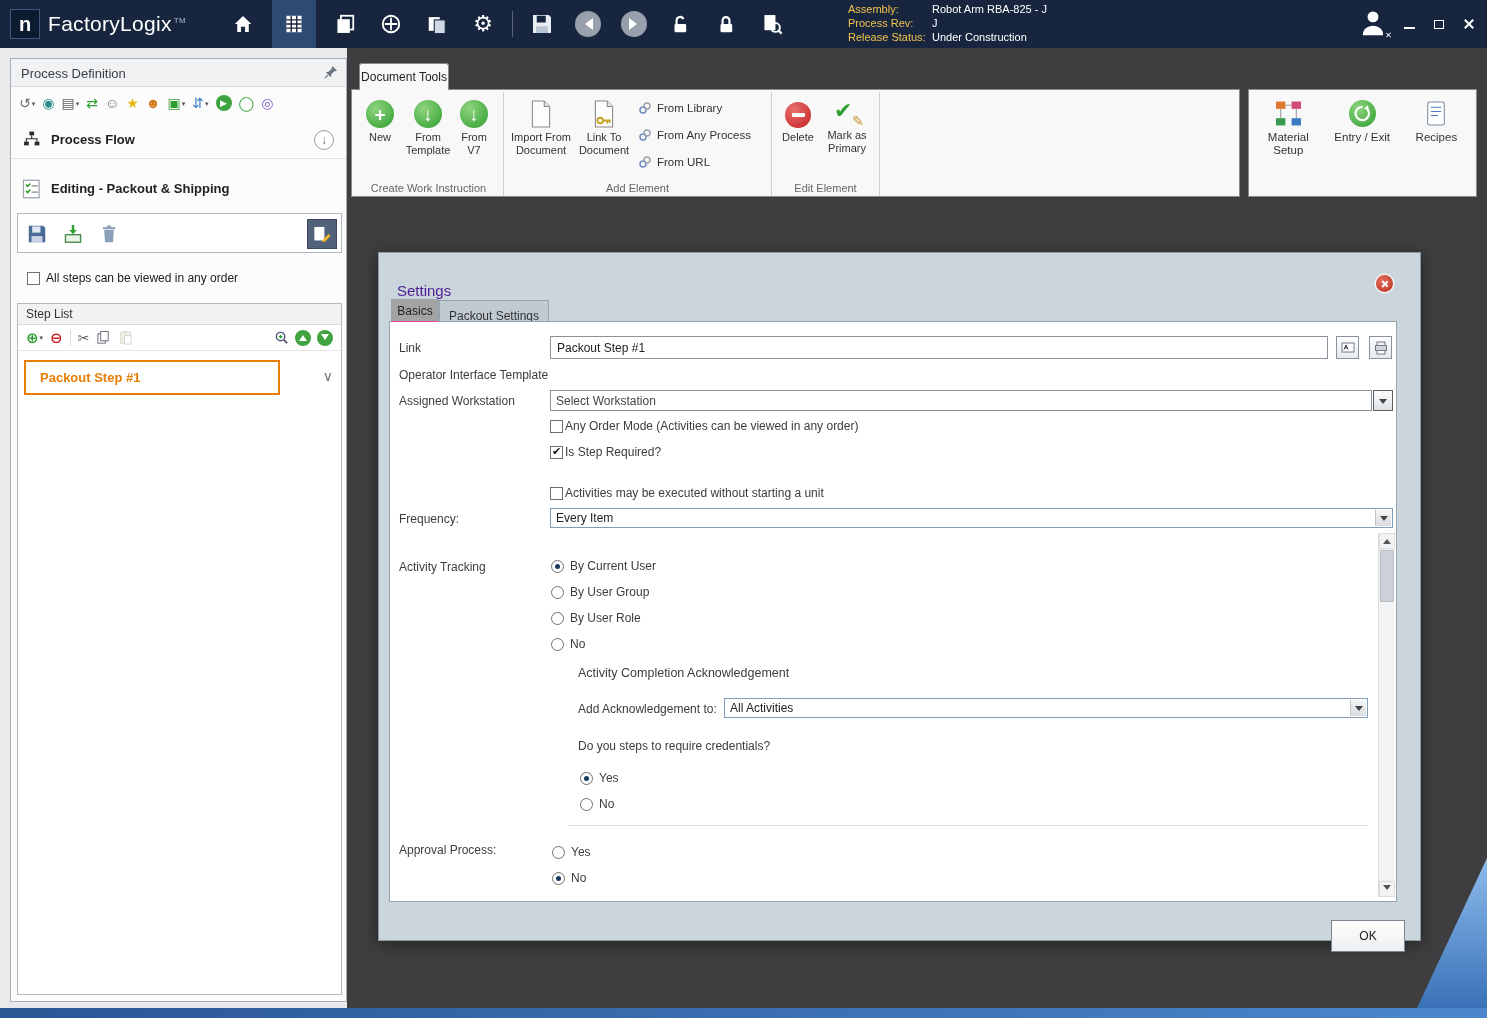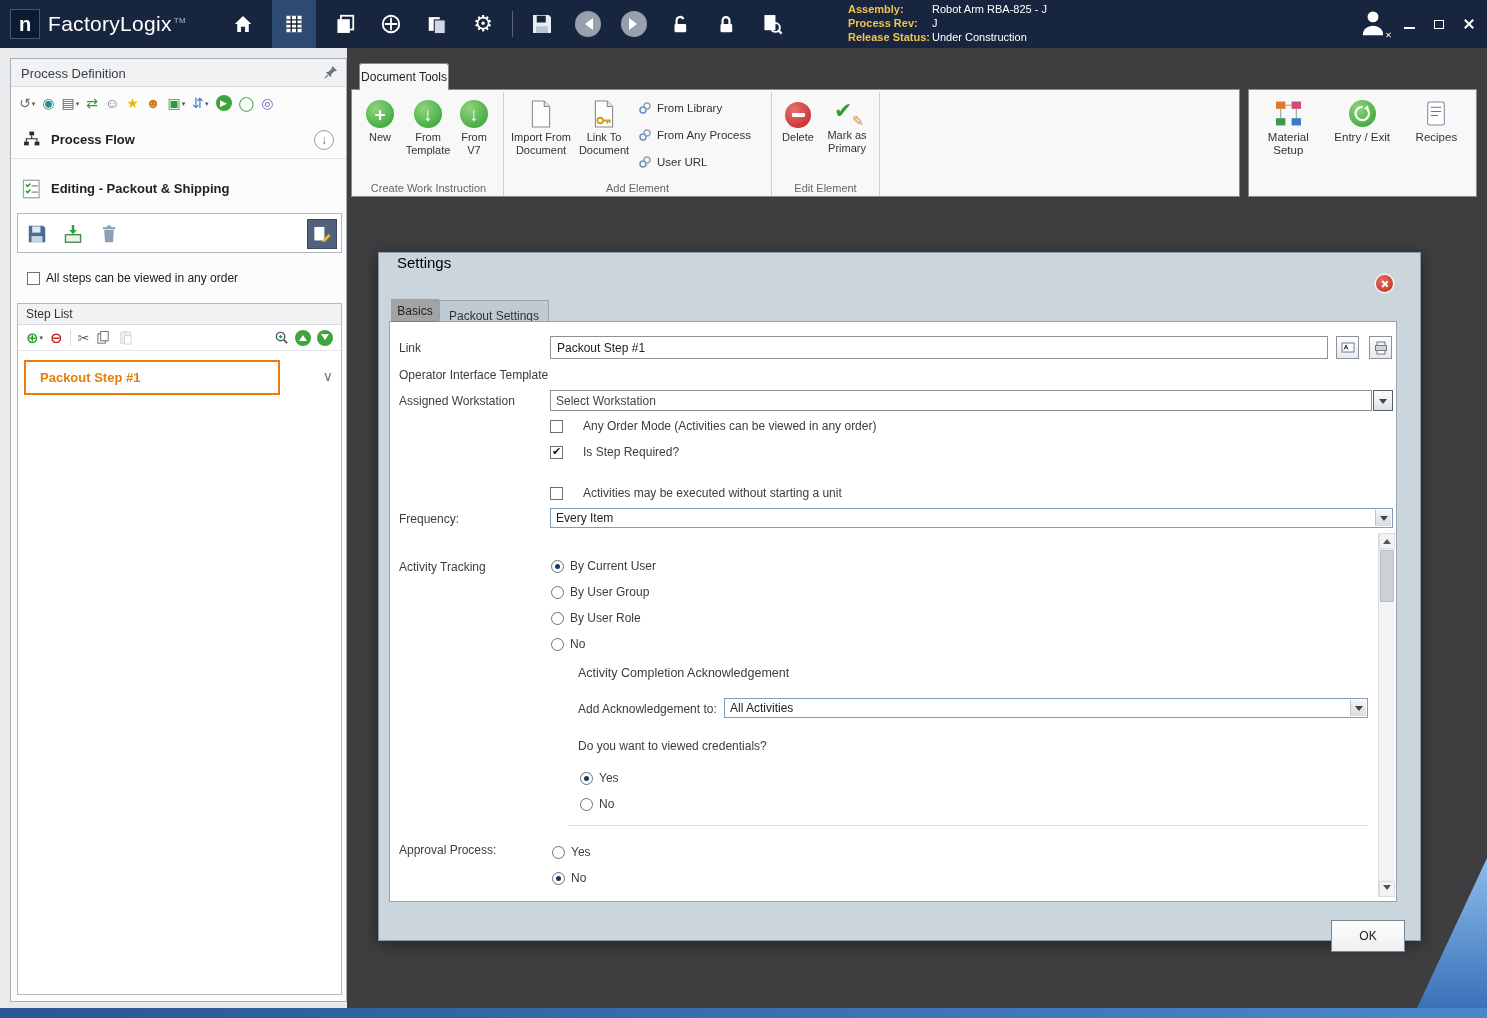--- a/index.html
+++ b/index.html
@@ -13,21 +13,21 @@
 .tb-name sup{font-size:8px;color:#aab6c8;margin-left:2px;margin-top:-8px}
 .tb-icons{position:absolute;left:226px;top:0;height:48px;display:flex;align-items:center;gap:12px}
 .tbi{width:34px;height:48px;display:flex;align-items:center;justify-content:center}
 .tbi.active{background:#2d4a73;width:44px}
 .tbsep{width:1px;height:26px;background:rgba(255,255,255,.3)}
 .circ-gray{width:26px;height:26px;border-radius:50%;background:#97a0ac;display:flex;align-items:center;justify-content:center}
 .tri-l{width:0;height:0;border:6px solid transparent;border-right:8px solid #fff;margin-left:-4px}
 .tri-r{width:0;height:0;border:6px solid transparent;border-left:8px solid #fff;margin-right:-4px}
 .gear{color:#fff;font-size:22px;line-height:1}
 .tb-info{position:absolute;left:848px;top:3px;display:grid;grid-template-columns:84px auto;row-gap:1px;font-size:11px;line-height:13px}
-.ilabel{color:#f2c14e;font-weight:bold}
+.ilabel{color:#f2c14e;font-weight:normal}
 .ival{color:#fff}
 .tb-user{position:absolute;left:1358px;top:8px;width:34px;height:32px}
 .userx{position:absolute;right:-2px;bottom:0;width:11px;height:11px;border-radius:50%;background:#17263e;display:flex;align-items:center;justify-content:center}
 .winbtns{position:absolute;right:10px;top:0;height:48px;display:flex;align-items:center;gap:14px}
 .wb{width:16px;height:16px;display:flex;align-items:center;justify-content:center}
 .wb-min{width:11px;height:2px;background:#fff;margin-top:8px}
 .wb-max{width:10px;height:9px;border:1.5px solid #fff}
 .cssx{position:relative;width:12px;height:12px}
 .cssx::before,.cssx::after{content:"";position:absolute;left:5px;top:0;width:2px;height:12px;background:#fff}
 .cssx::before{transform:rotate(45deg)}.cssx::after{transform:rotate(-45deg)}
@@ -85,37 +85,37 @@
 .markp{position:relative;width:26px;height:26px}
 .markp .chk{position:absolute;left:0;top:-2px;color:#2e9e2e;font-size:22px;font-weight:bold}
 .markp .pen{position:absolute;right:-4px;bottom:-3px;color:#cf9030;font-size:14px}
 .ribbon-right{position:absolute;left:1248px;top:89px;width:229px;height:108px;background:#f8f8f8;border:1px solid #8a8a8a;display:flex;justify-content:space-around;padding:10px 6px 0 6px}
 .rr-item{display:flex;flex-direction:column;align-items:center;gap:4px}
 .rr-item .lbl{font-size:11.5px;color:#333;text-align:center;line-height:1.15}
 .gring{width:27px;height:27px;border-radius:50%;background:radial-gradient(circle at 35% 30%,#8ed47e,#2e9e2e);display:flex;align-items:center;justify-content:center}
 
 
 .dlg{position:absolute;left:378px;top:252px;width:1043px;height:689px;background:#cbd5dc;border:1px solid #8b98a3;box-shadow:0 3px 14px rgba(0,0,0,.45)}
-.dlg-title{position:absolute;left:18px;top:1px;font-size:15px;color:#000000}
+.dlg-title{position:absolute;left:18px;top:29px;font-size:15px;color:#4c1d95}
 .dlg-close{position:absolute;left:997px;top:22px;width:17px;height:17px;border-radius:50%;background:radial-gradient(circle at 35% 30%,#e26a5a,#bf3222);box-shadow:0 0 0 1.5px #f4f6f8;display:flex;align-items:center;justify-content:center}
 .dtab{position:absolute;height:23px;display:flex;align-items:center;justify-content:center;font-size:12px;border:1px solid #98a4ad}
 .dtab.on{background:#a3a3a3;border-bottom:1px solid #ec4899;z-index:2;color:#222}
 .dtab.off{background:#c0cad2;height:31px;color:#333}
 .dcontent{position:absolute;left:10px;top:68px;width:1008px;height:581px;background:#fff;border:1px solid #98a4ad}
 .flabel{position:absolute;font-size:12px;color:#3c3c3c}
 .tinput{position:absolute;height:23px;border:1px solid #8a939b;background:#fff;font-size:12px;padding:0 6px;font-family:"Liberation Sans",sans-serif;color:#222}
 .nbtn{position:absolute;width:23px;height:23px;border:1px solid #8a939b;background:linear-gradient(#fdfdfd,#e7eaec);display:flex;align-items:center;justify-content:center}
 .sel{position:absolute;height:20px;border:1px solid #7f9db9;background:#fff;font-size:12px;display:flex;align-items:center;padding-left:5px;color:#222}
 .sel .arr{position:absolute;right:1px;top:1px;bottom:1px;width:16px;background:linear-gradient(#f4f5f6,#d9dde1);border-left:1px solid #bcc6cf;display:flex;align-items:center;justify-content:center}
 .tri-dn{width:0;height:0;border:4px solid transparent;border-top:5px solid #444;margin-top:4px}
 .cmb-field{position:absolute;height:21px;border:1px solid #8a939b;background:#fff;font-size:12px;display:flex;align-items:center;padding-left:5px;color:#444}
 .cmb-btn{position:absolute;width:20px;height:21px;border:1px solid #5a6268;background:linear-gradient(#fdfdfd,#dfe3e6);display:flex;align-items:center;justify-content:center}
 .cb{width:13px;height:13px;border:1px solid #707070;background:#fff;display:inline-block;position:relative;flex:none}
 .cb.checked::after{content:"✔";position:absolute;left:1px;top:-2px;font-size:11px;color:#1a1a1a}
-.cbrow{position:absolute;display:flex;align-items:center;gap:20px;font-size:12px;color:#3c3c3c}
+.cbrow{position:absolute;display:flex;align-items:center;gap:2px;font-size:12px;color:#3c3c3c}
 .rb{width:13px;height:13px;border:1px solid #707070;border-radius:50%;background:#fff;display:inline-block;position:relative;flex:none}
 .rb.sel::after{content:"";position:absolute;left:3px;top:3px;width:5px;height:5px;border-radius:50%;background:#173a5e}
 .rbrow{position:absolute;display:flex;align-items:center;gap:6px;font-size:12px;color:#3c3c3c}
 .scrollwrap{position:absolute;left:0;top:211px;width:1008px;height:364px}
 .sbar{position:absolute;left:988px;top:0;width:16px;height:364px;background:#f2f3f4;border-left:1px solid #dadcde}
 .sarrow{position:absolute;left:0;width:16px;height:16px;background:#f2f3f4;border:1px solid #dadcde;display:flex;align-items:center;justify-content:center}
 .tri-up-g{width:0;height:0;border:4px solid transparent;border-bottom:5px solid #555;margin-bottom:4px}
 .tri-dn-g{width:0;height:0;border:4px solid transparent;border-top:5px solid #555;margin-top:4px}
 .sthumb{position:absolute;left:1px;top:17px;width:14px;height:52px;background:#cdd2d8;border:1px solid #b8bec4}
 .hline{position:absolute;border-top:1px solid #dde1e4}
@@ -451,21 +451,21 @@
               <circle cx="5" cy="9" r="3" fill="none" stroke="#6a8fc0" stroke-width="1.5"></circle>
               <circle cx="9" cy="5" r="3" fill="none" stroke="#9aa4b0" stroke-width="1.5"></circle>
             </svg>
             <span>From Any Process</span>
           </span>
         <span class="srow">
             <svg width="14" height="14" viewBox="0 0 14 14">
               <circle cx="5" cy="9" r="3" fill="none" stroke="#6a8fc0" stroke-width="1.5"></circle>
               <circle cx="9" cy="5" r="3" fill="none" stroke="#9aa4b0" stroke-width="1.5"></circle>
             </svg>
-            <span>User URL</span>
+            <span>From URL</span>
           </span>
       </div>
       <span class="glabel">Add Element</span>
     </div>
 
     <div class="rgroup" style="width:108px">
       <div class="ritem" style="width:44px">
         <span class="rcirc">
             <i></i>
           </span>
@@ -600,21 +600,21 @@
         <span class="flabel" style="left:188px;top:133px;font-size:12.5px">Activity Completion Acknowledgement</span>
 
         <span class="flabel" style="left:188px;top:169px">Add Acknowledgement to:</span>
         <div class="sel" style="left:334px;top:165px;width:644px">
           <span>All Activities</span>
           <span class="arr">
               <span class="tri-dn"></span>
             </span>
         </div>
 
-        <span class="flabel" style="left:188px;top:206px">Do you want to viewed credentials?</span>
+        <span class="flabel" style="left:188px;top:206px">Do you steps to require credentials?</span>
         <div class="rbrow" style="left:190px;top:238px">
           <span class="rb sel"></span>
           <span>Yes</span>
         </div>
         <div class="rbrow" style="left:190px;top:264px">
           <span class="rb"></span>
           <span>No</span>
         </div>
 
         <span class="hline" style="left:178px;top:292px;width:800px"></span>

